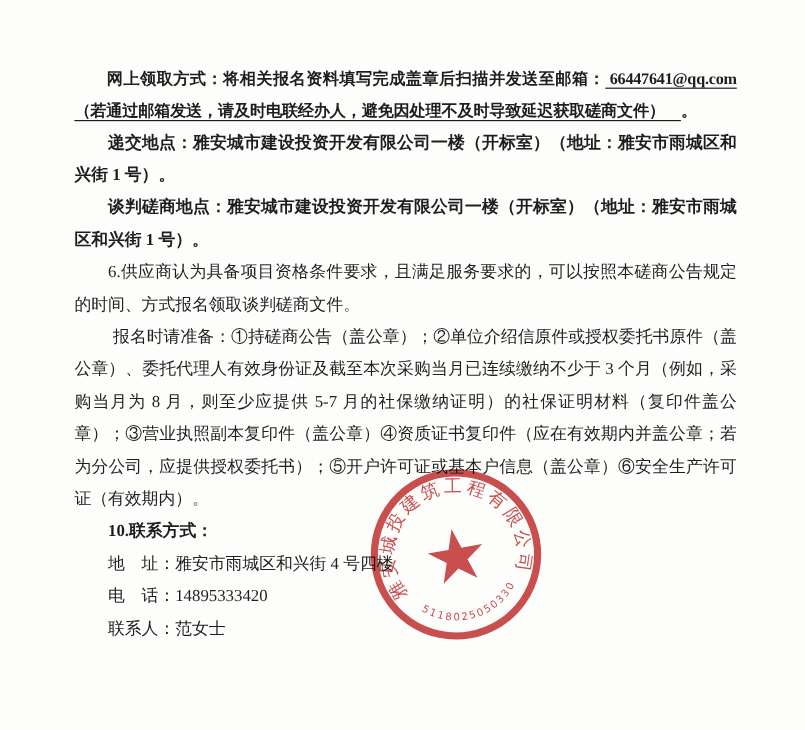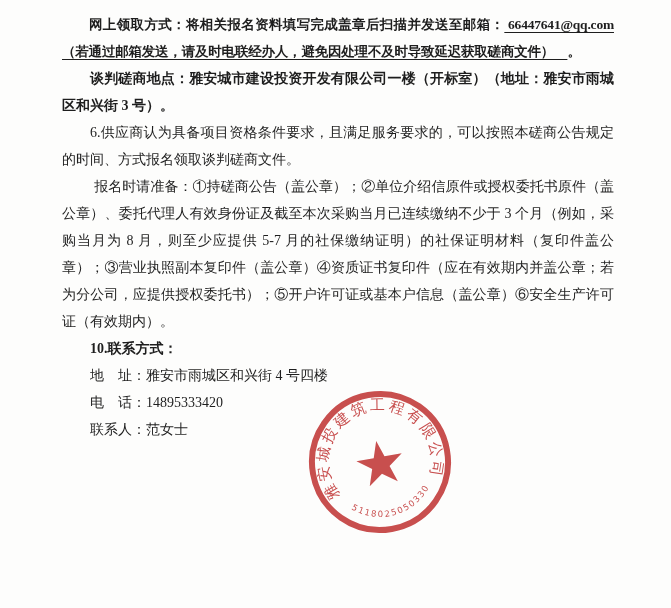--- a/index.html
+++ b/index.html
@@ -11,37 +11,38 @@
   }
   .doc{
     position:absolute;left:62px;top:11px;width:552px;
     font-size:14px;line-height:27px;
     text-align:justify;
     word-break:break-all;
   }
   .para{margin:0;text-indent:2em;}
   .para.bold{font-weight:700;}
   .u{text-decoration:underline;text-underline-offset:3px;text-decoration-thickness:1px;}
-  [data-name="para-online-method"]{font-size:13.5px;letter-spacing:-0.2px;}
+  [data-name="para-online-method"]{font-size:13.5px;letter-spacing:-0.2px;margin-top:41px;}
   [data-name="para-registration-materials"]{text-indent:2.3em;}
   
   .seal{
     position:absolute;left:303px;top:385px;width:154px;height:154px;
     transform:rotate(-10deg);
     mix-blend-mode:multiply;opacity:.9;pointer-events:none;
   }
   .seal svg{display:block;width:154px;height:154px;}
   .seal text{font-family:"DejaVu Sans","Liberation Sans",sans-serif;}
 </style>
 </head>
 <body>
 
 <div class="doc" data-name="document-body">
     <p class="para bold" data-name="para-online-method"><span data-name="para-online-method-text">网上领取方式：将相关报名资料填写完成盖章后扫描并发送至邮箱：</span><span class="u" data-name="para-online-method-text"> 66447641@qq.com（若通过邮箱发送，请及时电联经办人，避免因处理不及时导致延迟获取磋商文件）　</span><span data-name="para-online-method-text">。</span></p>
-    <p class="para bold" data-name="para-negotiation-location"><span data-name="para-negotiation-location-text">谈判磋商地点：雅安城市建设投资开发有限公司一楼（开标室）（地址：雅安市雨城区和兴街 3 号）。</span></p>
+    <p class="para bold" data-name="para-submission-location"><span data-name="para-submission-location-text">递交地点：雅安城市建设投资开发有限公司一楼（开标室）（地址：雅安市雨城区和兴街 1 号）。</span></p>
+    <p class="para bold" data-name="para-negotiation-location"><span data-name="para-negotiation-location-text">谈判磋商地点：雅安城市建设投资开发有限公司一楼（开标室）（地址：雅安市雨城区和兴街 1 号）。</span></p>
     <p class="para" data-name="para-supplier-eligibility"><span data-name="para-supplier-eligibility-text">6.供应商认为具备项目资格条件要求，且满足服务要求的，可以按照本磋商公告规定的时间、方式报名领取谈判磋商文件。</span></p>
     <p class="para" data-name="para-registration-materials"><span data-name="para-registration-materials-text">报名时请准备：①持磋商公告（盖公章）；②单位介绍信原件或授权委托书原件（盖公章）、委托代理人有效身份证及截至本次采购当月已连续缴纳不少于 3 个月（例如，采购当月为 8 月，则至少应提供 5-7 月的社保缴纳证明）的社保证明材料（复印件盖公章）；③营业执照副本复印件（盖公章）④资质证书复印件（应在有效期内并盖公章；若为分公司，应提供授权委托书）；⑤开户许可证或基本户信息（盖公章）⑥安全生产许可证（有效期内）。</span></p>
     <p class="para bold" data-name="para-contact-heading"><span data-name="para-contact-heading-text">10.联系方式：</span></p>
     <p class="para" data-name="para-address"><span data-name="para-address-text">地　址：雅安市雨城区和兴街 4 号四楼</span></p>
     <p class="para" data-name="para-phone"><span data-name="para-phone-text">电　话：14895333420</span></p>
     <p class="para" data-name="para-contact-person"><span data-name="para-contact-person-text">联系人：范女士</span></p>
   </div>
 
 <div class="seal" data-name="company-seal">
   <svg viewBox="0 0 154 154" data-name="company-seal-svg">

